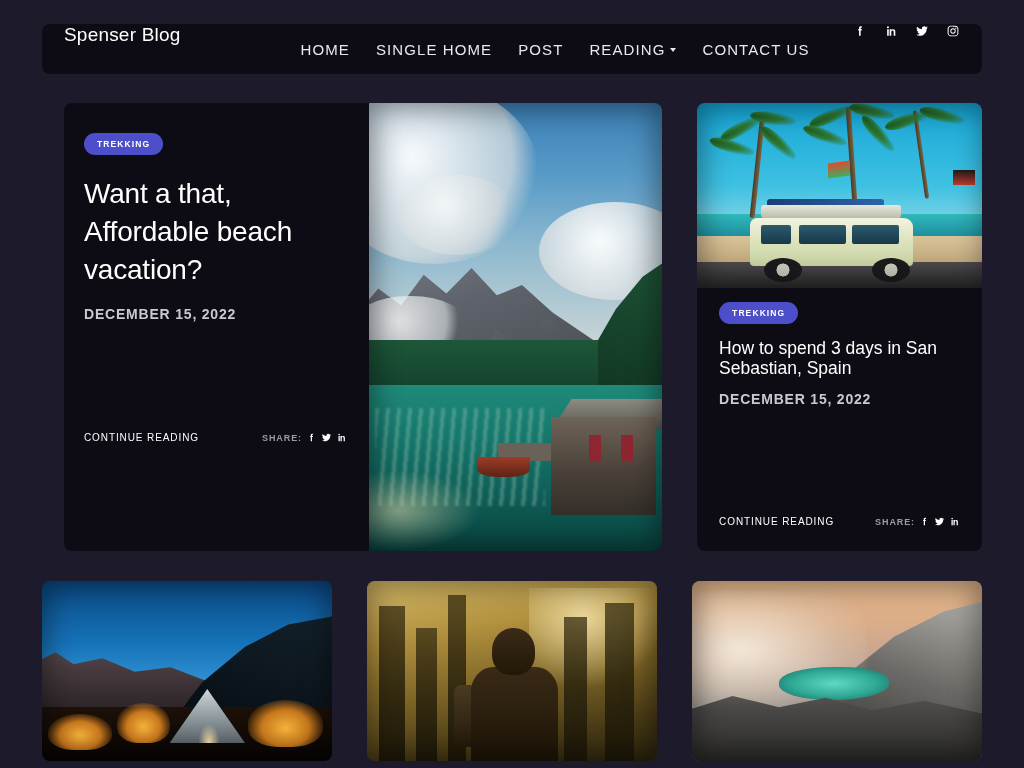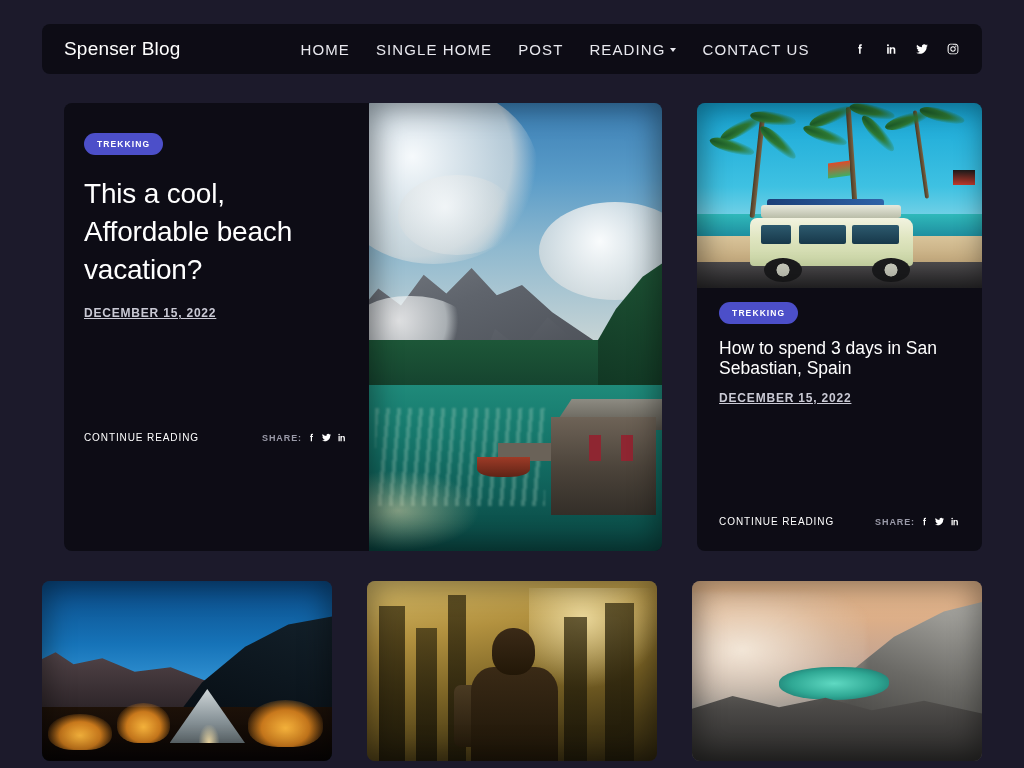--- a/index.html
+++ b/index.html
@@ -15,21 +15,20 @@
 
   .page { width: 1024px; height: 768px; padding: 0 42px; position: relative; }
 
   
   .navbar {
     margin-top: 24px;
     height: 50px;
     background: #0d0c15;
     border-radius: 8px;
     display: flex;
-    align-items: center;
     padding: 0 22px;
     position: relative;
   }
   .brand {
     color: #ffffff;
     font-size: 19px;
     font-weight: 400;
     letter-spacing: .2px;
     white-space: nowrap;
   }
@@ -123,25 +122,24 @@
   }
   .title-sm {
     color: #ffffff;
     font-size: 17.5px;
     line-height: 20px;
     font-weight: 400;
     margin-top: 14px;
   }
   .date {
     color: #c9c9d4;
-    font-size: 12px;
+    font-size: 14px;
     font-weight: 600;
     letter-spacing: 0.8px;
     margin-top: 17px;
-    text-decoration: underline;
   }
   .date.sm { margin-top: 13px; }
   .excerpt {
     color: #b9b9c6;
     font-size: 12.5px;
     line-height: 25px;
     margin-top: 14px;
   }
   .excerpt.sm { margin-top: 11px; line-height: 24px; }
 
@@ -391,21 +389,21 @@
           <path d="M12 4.6c2.4 0 2.7 0 3.6.05 1 .04 1.5.2 1.8.33.5.18.8.4 1.1.7.3.3.5.6.7 1.1.13.3.29.8.33 1.8.05.9.05 1.2.05 3.6s0 2.7-.05 3.6c-.04 1-.2 1.5-.33 1.8-.18.5-.4.8-.7 1.1-.3.3-.6.5-1.1.7-.3.13-.8.29-1.8.33-.9.05-1.2.05-3.6.05s-2.7 0-3.6-.05c-1-.04-1.5-.2-1.8-.33-.5-.18-.8-.4-1.1-.7-.3-.3-.5-.6-.7-1.1-.13-.3-.29-.8-.33-1.8C4.6 14.7 4.6 14.4 4.6 12s0-2.7.05-3.6c.04-1 .2-1.5.33-1.8.18-.5.4-.8.7-1.1.3-.3.6-.5 1.1-.7.3-.13.8-.29 1.8-.33.9-.05 1.2-.05 3.6-.05M12 3c-2.4 0-2.8 0-3.7.05-1 .05-1.7.2-2.3.44-.6.24-1.2.57-1.7 1.08-.5.5-.84 1.06-1.08 1.7-.24.6-.4 1.3-.44 2.3C2.74 9.5 2.73 9.8 2.73 12s0 2.5.05 3.4c.05 1 .2 1.7.44 2.3.24.6.57 1.2 1.08 1.7.5.5 1.06.84 1.7 1.08.6.24 1.3.4 2.3.44.9.05 1.3.05 3.7.05s2.8 0 3.7-.05c1-.05 1.7-.2 2.3-.44.6-.24 1.2-.57 1.7-1.08.5-.5.84-1.06 1.08-1.7.24-.6.4-1.3.44-2.3.05-.9.05-1.2.05-3.4s0-2.5-.05-3.4c-.05-1-.2-1.7-.44-2.3a4.7 4.7 0 00-1.08-1.7 4.7 4.7 0 00-1.7-1.08c-.6-.24-1.3-.4-2.3-.44C14.8 3 14.4 3 12 3zm0 4.4a4.6 4.6 0 100 9.2 4.6 4.6 0 000-9.2zm0 7.6a3 3 0 110-6 3 3 0 010 6zm5.8-7.8a1.08 1.08 0 11-2.16 0 1.08 1.08 0 012.16 0z"></path>
         </svg>
     </div>
   </div>
 
   <div class="row-main">
 
     <div class="feature-card">
       <div class="feature-text">
         <span class="badge">TREKKING</span>
-        <h1 class="title-lg">This a cool, Affordable beach vacation?</h1>
+        <h1 class="title-lg">Want a that, Affordable beach vacation?</h1>
         <div class="date">DECEMBER 15, 2022</div>
         <div class="card-foot tall">
           <a class="continue">CONTINUE READING</a>
           <div class="share-wrap">
             <span class="share-label">SHARE:</span>
             <svg class="sico" viewBox="0 0 24 24">
                 <path d="M15.1 8.5h-2V7.1c0-.6.4-.8.7-.8h1.3V3.9h-2C10.9 3.9 10.4 5.6 10.4 6.7v1.8H9v2.6h1.4V20h2.7v-8.9h1.8l.2-2.6z"></path>
               </svg>
             <svg class="sico" viewBox="0 0 24 24">
                 <path d="M22 5.9c-.7.3-1.5.5-2.4.6.9-.5 1.5-1.3 1.8-2.3-.8.5-1.7.8-2.6 1a4.1 4.1 0 00-7 3.7A11.6 11.6 0 013.4 4.6a4.1 4.1 0 001.3 5.5c-.7 0-1.3-.2-1.8-.5 0 2 1.4 3.7 3.3 4.1-.6.2-1.2.2-1.8.1a4.1 4.1 0 003.8 2.9A8.2 8.2 0 012 18.4a11.6 11.6 0 006.3 1.8c7.5 0 11.7-6.3 11.7-11.7v-.5c.8-.6 1.5-1.3 2-2.1z"></path>

